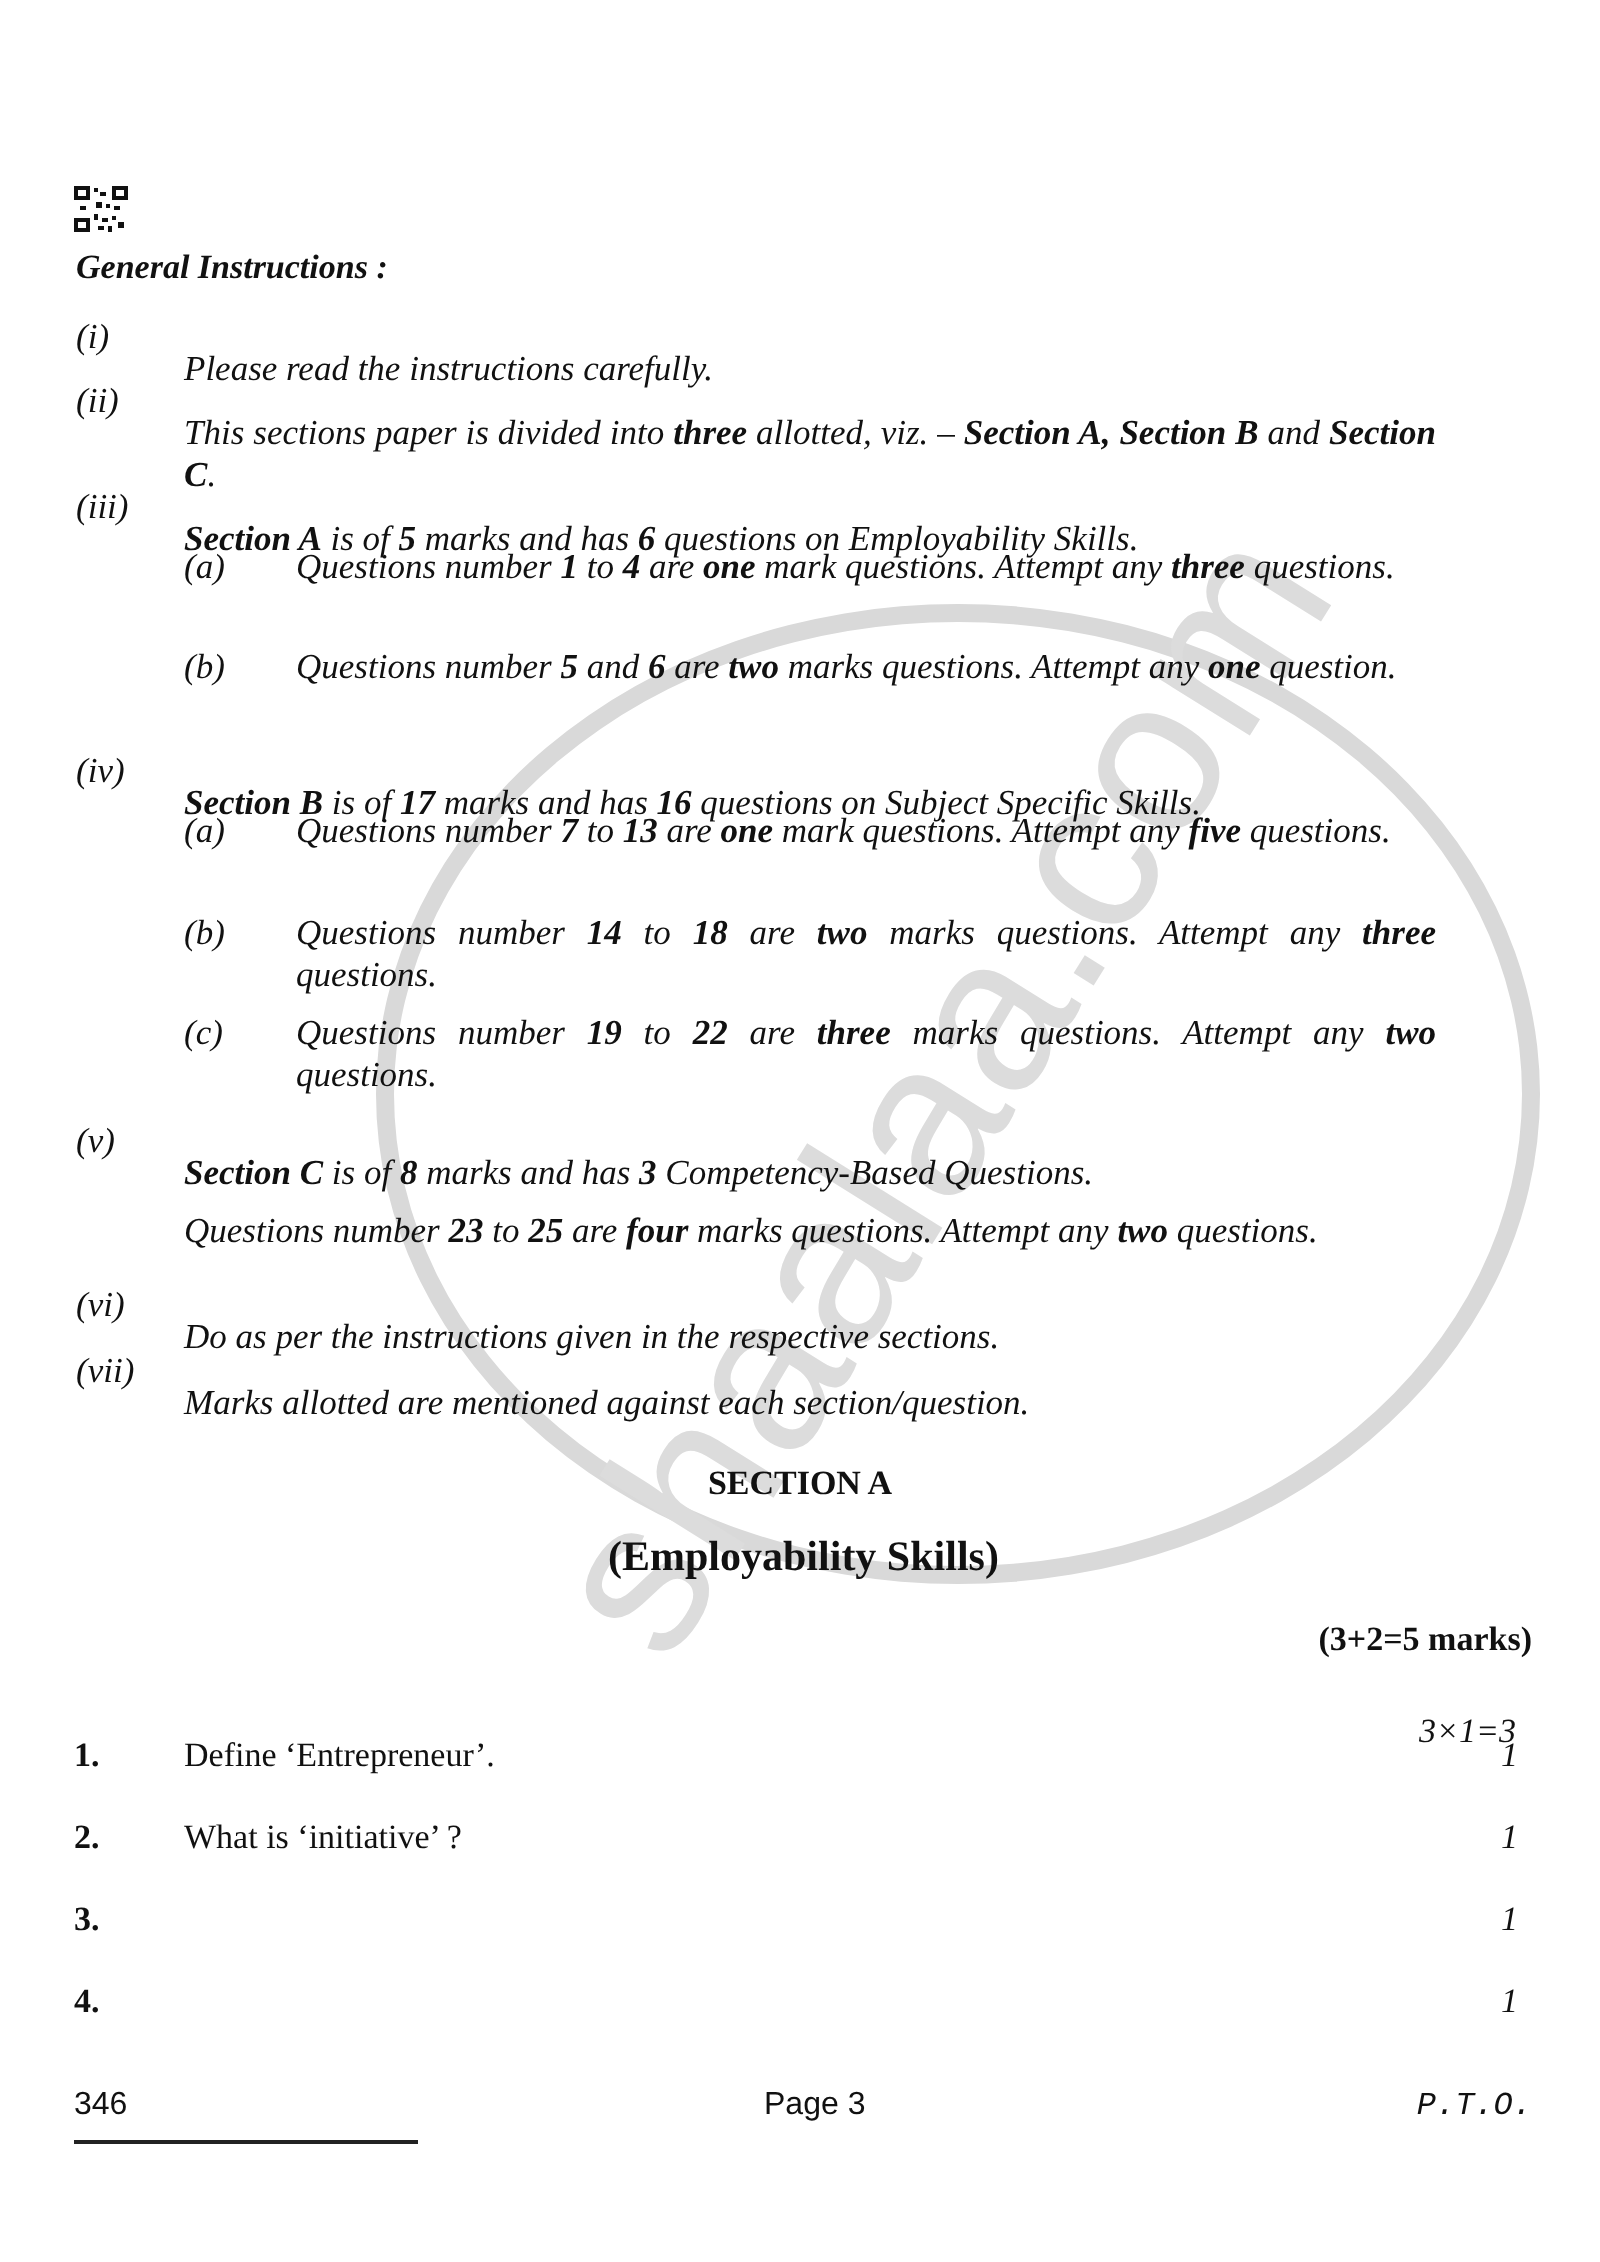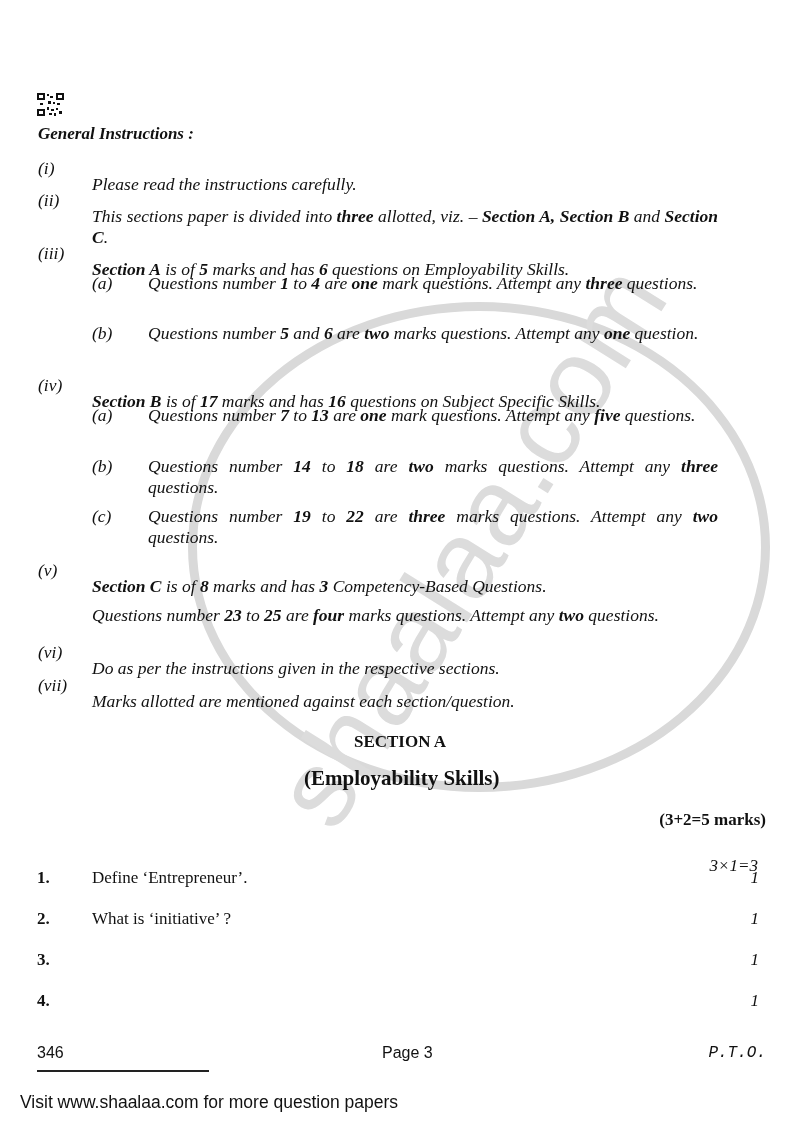--- a/index.html
+++ b/index.html
@@ -153,14 +153,13 @@
   </div>
   <div class="q" style="top:991px;">
     <span class="qn">4.</span>
     <span class="qm">1</span>
   </div>
 
   <div class="footer-code">346</div>
   <div class="footer-line"></div>
   <div class="footer-page">Page 3</div>
   <div class="footer-pto">P.T.O.</div>
-  <div class="visit">Visit www.shaalaa.com for more question papers</div>
 </div>
 
 </body></html>

